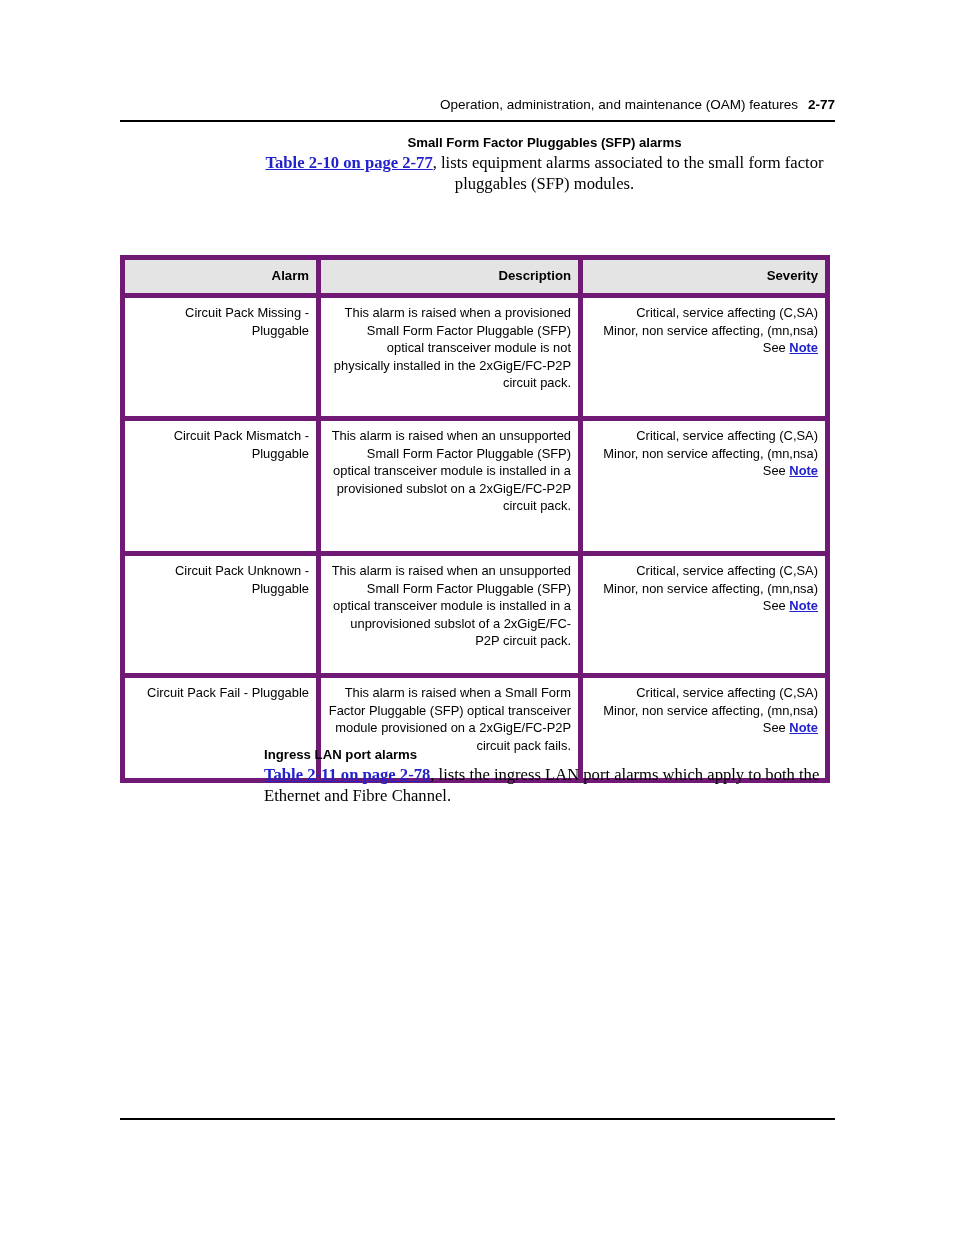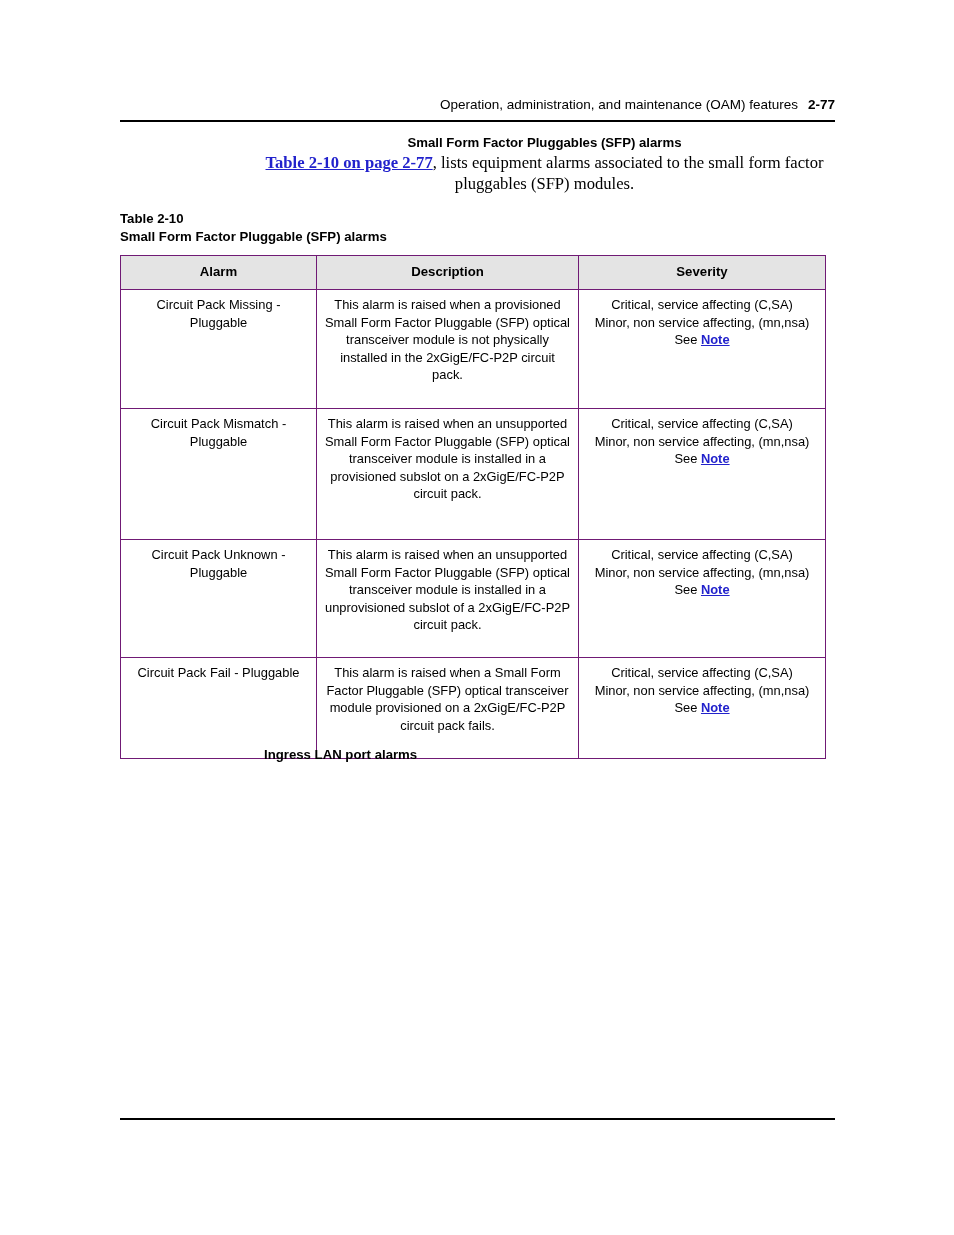--- a/index.html
+++ b/index.html
@@ -87,27 +87,27 @@
     width: 705px;
   }
   table.alarm-table {
     border-collapse: collapse;
     width: 705px;
     table-layout: fixed;
     font-family: "Liberation Sans", sans-serif;
   }
   table.alarm-table th,
   table.alarm-table td {
-    border: 1px solid #701a75;
+    border: 5px solid #701a75;
     vertical-align: top;
     padding: 6px 7px 24px 7px;
     font-size: 12.9px;
     line-height: 17.4px;
     font-weight: normal;
-    text-align: center;
+    text-align: right;
   }
   table.alarm-table thead th {
     background: #e4e4e4;
     font-weight: bold;
     font-size: 13.2px;
     padding-top: 7px;
     padding-bottom: 9px;
   }
   .col-alarm    { width: 196px; }
   .col-desc     { width: 262px; }
@@ -168,24 +168,20 @@
   <div class="running-header">
     <span class="hdr-title">Operation, administration, and maintenance (OAM) features</span><span class="hdr-page">2-77</span>
   </div>
   <div class="rule-top"></div>
 
   <div class="body-col">
     <div class="sec-head">Small Form Factor Pluggables (SFP) alarms</div>
     <p class="body-text"><a class="xref" href="#">Table 2-10 on page 2-77</a><span>, lists equipment alarms associated to the small form factor pluggables (SFP) modules.</span></p>
   </div>
 
-  <div class="tbl-caption">
-    <div>Table 2-10</div>
-    <div>Small Form Factor Pluggable (SFP) alarms</div>
-  </div>
 
   <div class="tbl-wrap">
     <table class="alarm-table">
       <colgroup>
         <col class="col-alarm">
           <col class="col-desc">
           <col class="col-severity">
       </colgroup>
       <thead>
         <tr>
@@ -230,18 +226,19 @@
             <div>Minor, non service affecting, (mn,nsa)</div>
             <div><span>See </span><a class="xref" href="#">Note</a></div>
           </td>
         </tr>
       </tbody>
     </table>
   </div>
 
   <div class="lower-col">
     <div class="sec-head">Ingress LAN port alarms</div>
+    <p class="body-text"><a class="xref" href="#">Table 2-11 on page 2-78</a><span>, lists the ingress LAN port alarms which apply to both the Ethernet and Fibre Channel.</span></p>
     <div class="para-gap"></div>
   </div>
 
   <div class="rule-bot"></div>
 
 </div>
 
 </body></html>

